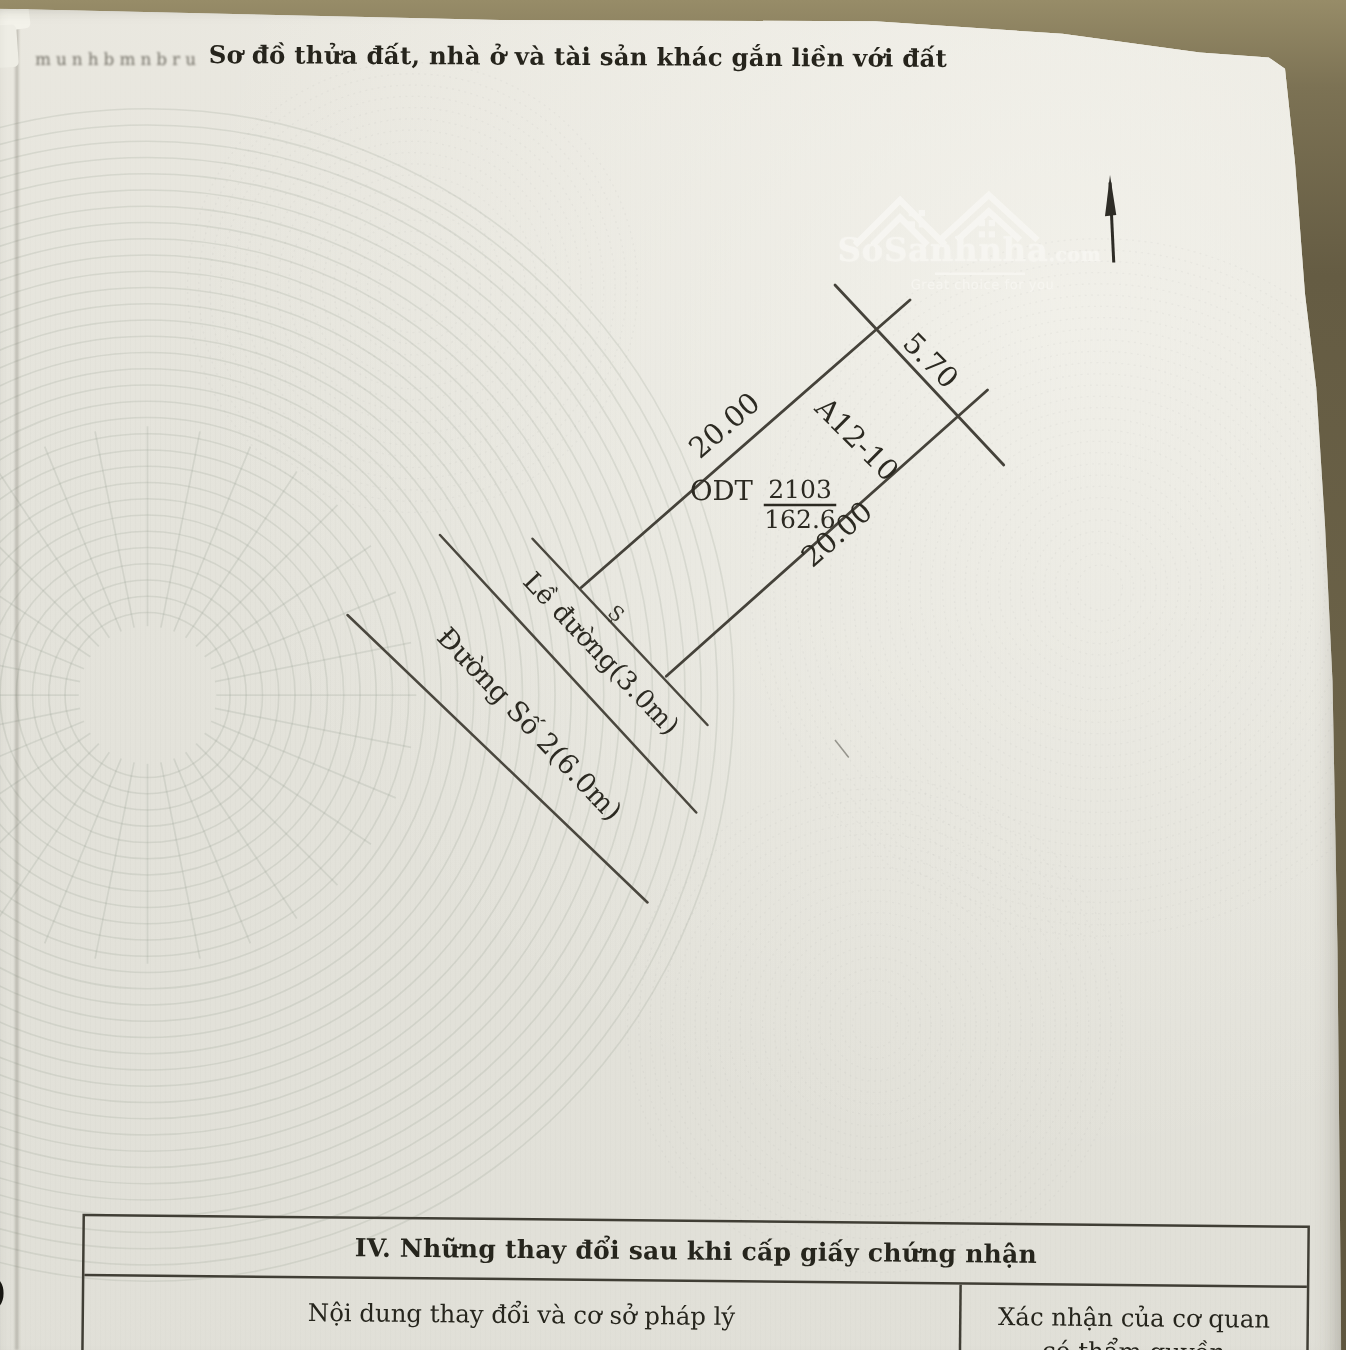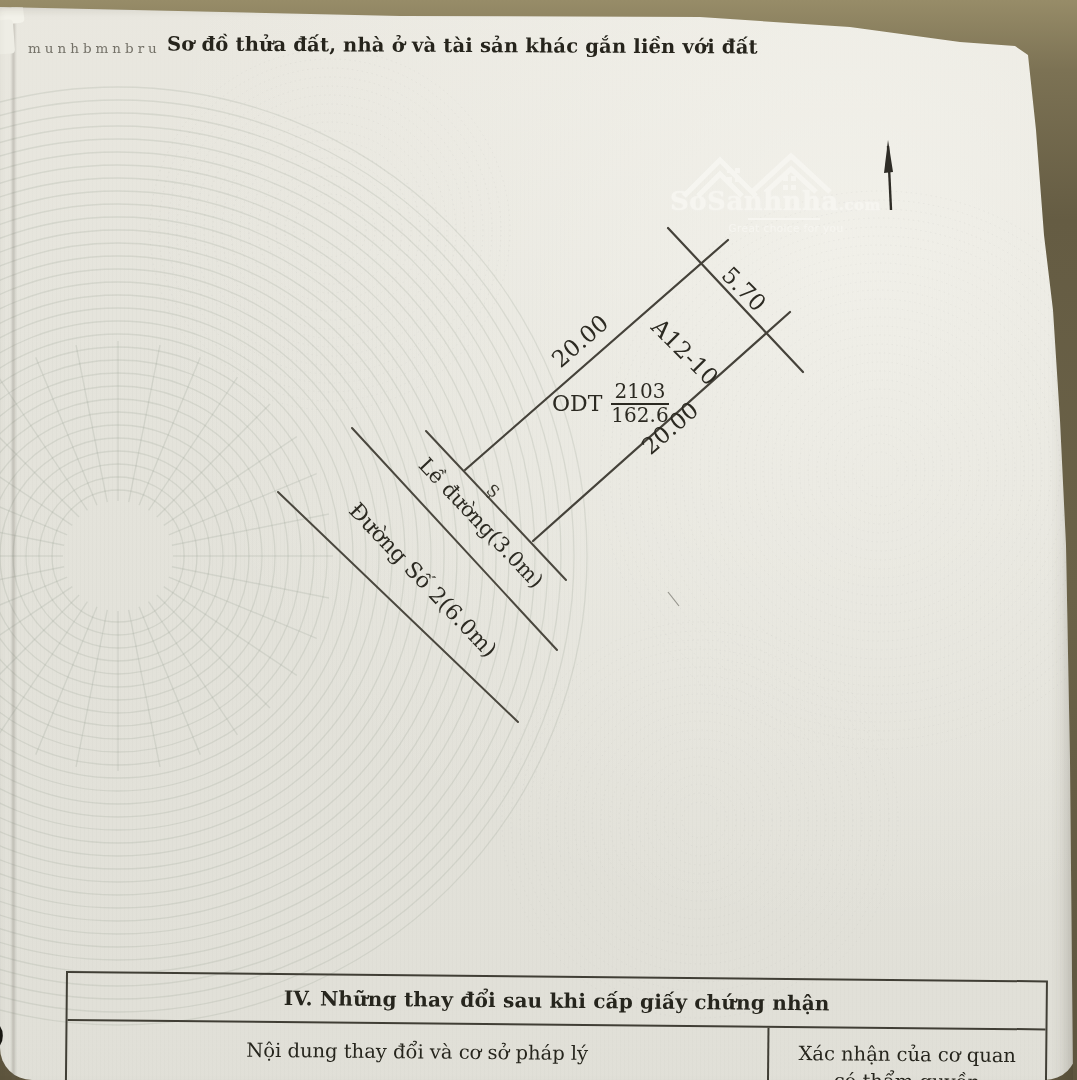--- a/index.html
+++ b/index.html
@@ -12,21 +12,21 @@
       repeating-linear-gradient(94deg,rgba(30,25,10,.38) 0 2px,transparent 2px 6px),
       repeating-linear-gradient(86deg,rgba(230,220,180,.13) 0 1px,transparent 1px 5px),
       repeating-linear-gradient(0deg,rgba(25,20,8,.22) 0 3px,transparent 3px 9px);}
   
   .paper{position:absolute;inset:0;background-color:#e6e5dd;
     background-image:
       radial-gradient(ellipse at 78% 22%,rgba(247,246,240,.65),transparent 58%),
       linear-gradient(180deg,rgba(234,232,224,.95) 0%,rgba(226,225,217,.35) 32%,rgba(220,219,211,.55) 100%),
       repeating-linear-gradient(90deg,rgba(128,132,122,.05) 0 1px,transparent 1px 4px);
     clip-path:polygon(0 7px,400px 16px,700px 17px,850px 27px,960px 42px,1015px 46px,1028px 55px,
-      1036px 130px,1044px 235px,1053px 310px,1060px 420px,1066px 545px,1070px 760px,1073px 1080px,0 1080px);border-radius:32px;}
+      1036px 130px,1044px 235px,1053px 310px,1060px 420px,1066px 545px,1070px 760px,1073px 1080px,0 1080px);}
   .paper::after{content:"";position:absolute;inset:0;pointer-events:none;
     box-shadow:inset -16px 8px 20px -10px rgba(60,55,40,.35), inset 0 10px 14px -10px rgba(60,55,40,.45);}
   .crease{position:absolute;left:12px;top:0;width:3px;height:1080px;
     background:rgba(100,98,86,.28);filter:blur(.8px);}
   .corner-patch{position:absolute;background:#f3f2ea;border-radius:4px;}
   
   .edge-note{position:absolute;left:28px;top:40px;font-size:13.5px;color:#57544a;
     letter-spacing:4px;filter:blur(.7px);opacity:.8;white-space:nowrap;}
   .doc-title{position:absolute;left:167px;top:34px;font-size:19.5px;font-weight:700;
     color:#26241c;letter-spacing:.2px;white-space:nowrap;transform:rotate(.3deg);}
@@ -35,21 +35,21 @@
   .logo .brand{position:absolute;left:6px;top:48px;width:170px;text-align:center;
     font-weight:700;font-size:26px;letter-spacing:.5px;white-space:nowrap;
     text-shadow:0 0 2px rgba(255,255,255,.35);}
   .logo .brand .tld{font-size:15px;font-weight:700;}
   .logo .rule{position:absolute;left:84px;top:80px;width:72px;height:2px;background:#f7f6f1;}
   .logo .tagline{position:absolute;left:52px;top:84px;width:140px;text-align:center;
     font-family:"DejaVu Sans","Liberation Sans",sans-serif;font-size:10.5px;letter-spacing:.4px;}
   
   .dl{position:absolute;transform:translate(-50%,-50%) rotate(var(--r,0deg));
     color:#2c2a22;white-space:nowrap;}
-  .odt-group{position:absolute;left:552px;top:381px;display:flex;align-items:center;gap:9px;color:#2c2a22;}
+  .odt-group{position:absolute;left:552px;top:381px;display:flex;align-items:flex-start;gap:9px;color:#2c2a22;}
   .odt-group .use{font-size:22px;}
   .odt-group .frac{text-align:center;font-size:20px;line-height:21px;}
   .odt-group .frac .num{border-bottom:2px solid #2c2a22;padding:0 3px 1px 3px;}
   svg.overlay{position:absolute;left:0;top:0;}
   
   .chg-table{position:absolute;left:66px;top:971px;width:978px;height:140px;
     border:2.5px solid #403e35;transform:rotate(.55deg);transform-origin:top left;
     color:#26251d;}
   .chg-head{height:46px;border-bottom:2.5px solid #403e35;display:flex;
     align-items:center;justify-content:center;font-size:20px;font-weight:700;letter-spacing:.2px;}

